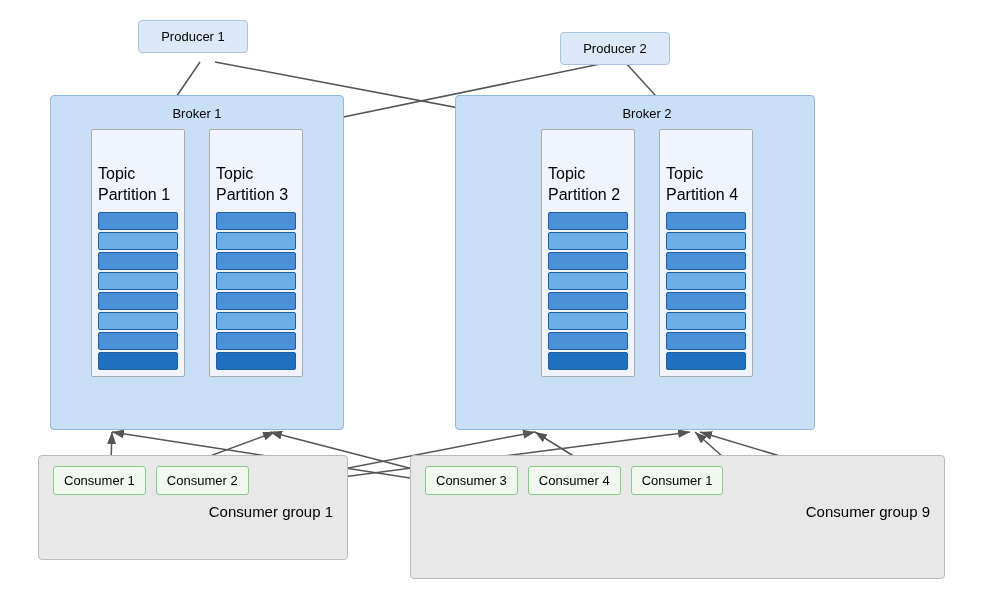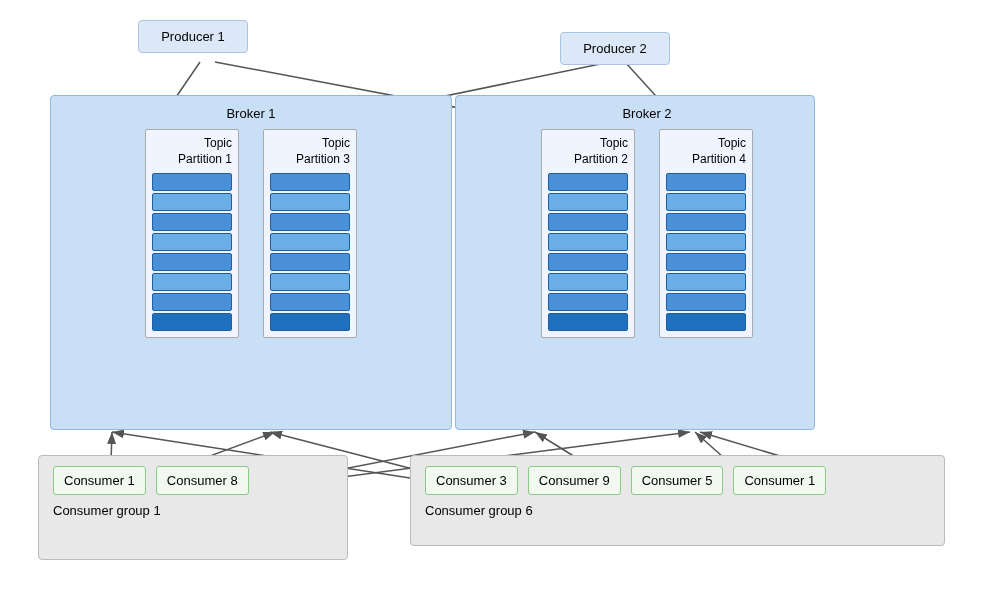--- a/index.html
+++ b/index.html
@@ -50,24 +50,25 @@
       background: #f0f4ff;
       border: 1px solid #aaa;
       border-radius: 2px;
       display: inline-block;
       vertical-align: top;
       padding: 6px;
       margin: 0 4px;
     }
 
     .partition-label {
-      text-align: right;
-      font-size: 12px;
+      text-align: left;
+      font-size: 16px;
       margin-bottom: 6px;
       line-height: 1.3;
+      margin-top: 28px;
     }
 
     .partition-segments {
       display: flex;
       flex-direction: column;
       gap: 2px;
     }
 
     .segment {
       width: 80px;
@@ -88,22 +89,22 @@
     
     .consumer-group {
       position: absolute;
       background: #e8e8e8;
       border: 1px solid #bbb;
       border-radius: 4px;
       padding: 10px 14px 14px 14px;
     }
 
     .consumer-group-label {
-      text-align: left;
-      font-size: 13px;
+      text-align: right;
+      font-size: 15px;
       margin-top: 8px;
     }
 
     .consumer-boxes {
       display: flex;
       gap: 10px;
       margin-bottom: 4px;
     }
 
     .consumer-box {
@@ -172,21 +173,21 @@
   </svg>
 
   <div class="producer-box" style="left:138px; top:20px; min-width:110px;">
     <span>Producer 1</span>
   </div>
 
   <div class="producer-box" style="left:560px; top:32px; min-width:110px;">
     <span>Producer 2</span>
   </div>
 
-  <div class="broker-container" style="left:50px; top:95px; width:402px; height:335px;">
+  <div class="broker-container" style="left:50px; top:95px; width:294px; height:335px;">
     <div class="broker-label">Broker 1</div>
     <div style="display:flex; gap:16px; margin-top:4px; justify-content:center;">
 
       <div class="partition-box">
         <div class="partition-label">Topic<br>Partition 1</div>
         <div class="partition-segments">
           <div class="segment"></div>
           <div class="segment light"></div>
           <div class="segment"></div>
           <div class="segment light"></div>
@@ -246,37 +247,34 @@
       </div>
     </div>
   </div>
 
   <div class="consumer-group" style="left:38px; top:455px; width:310px; height:105px;">
     <div class="consumer-boxes">
       <div class="consumer-box">
         <span>Consumer 1</span>
       </div>
       <div class="consumer-box">
-        <span>Consumer 8</span>
+        <span>Consumer 2</span>
       </div>
     </div>
     <div class="consumer-group-label">Consumer group 1</div>
   </div>
 
-  <div class="consumer-group" style="left:410px; top:455px; width:535px; height:91px;">
+  <div class="consumer-group" style="left:410px; top:455px; width:535px; height:124px;">
     <div class="consumer-boxes">
       <div class="consumer-box">
         <span>Consumer 3</span>
       </div>
       <div class="consumer-box">
-        <span>Consumer 9</span>
-      </div>
-      <div class="consumer-box">
-        <span>Consumer 5</span>
+        <span>Consumer 4</span>
       </div>
       <div class="consumer-box">
         <span>Consumer 1</span>
       </div>
     </div>
-    <div class="consumer-group-label">Consumer group 6</div>
+    <div class="consumer-group-label">Consumer group 9</div>
   </div>
 
 </div>
 
 </body></html>

